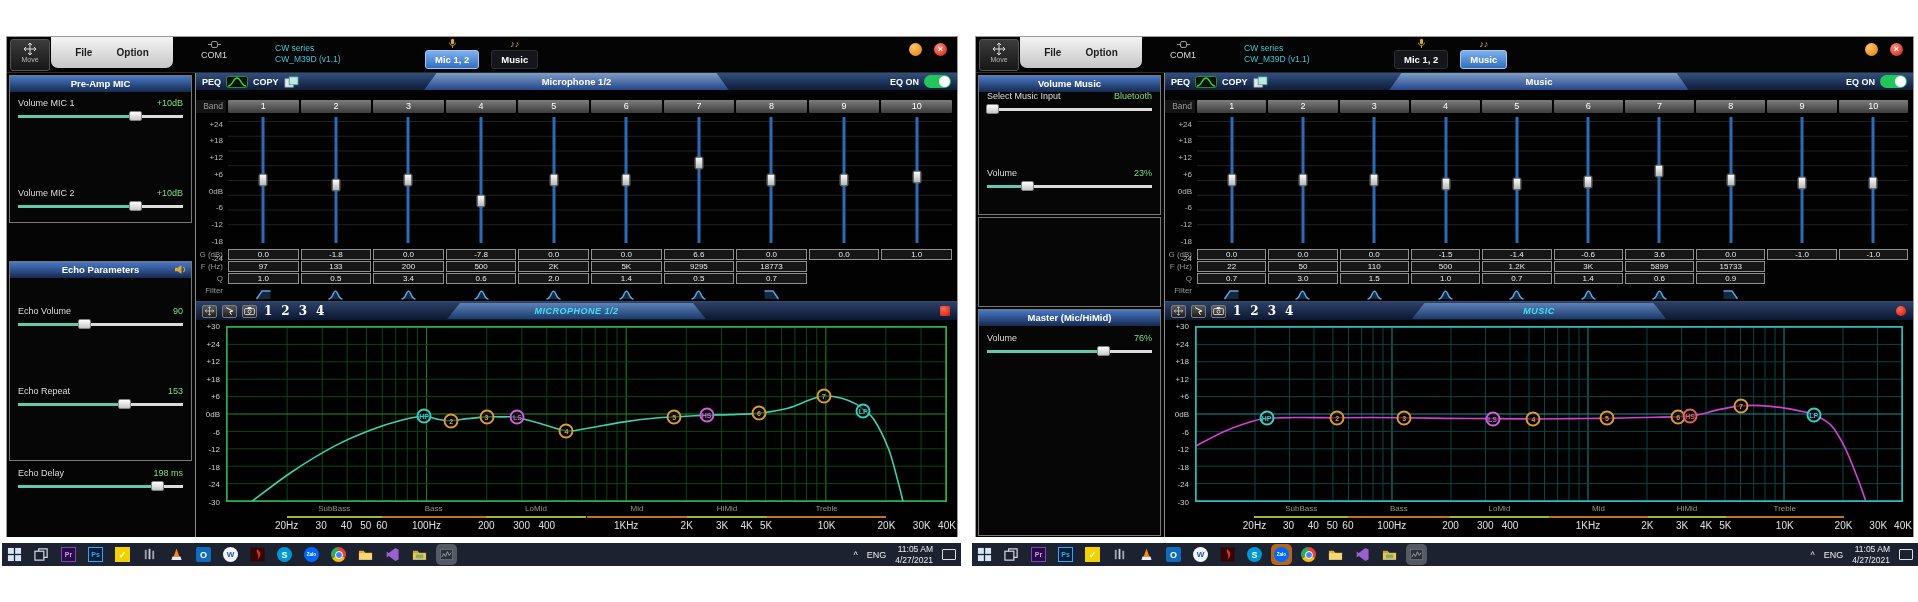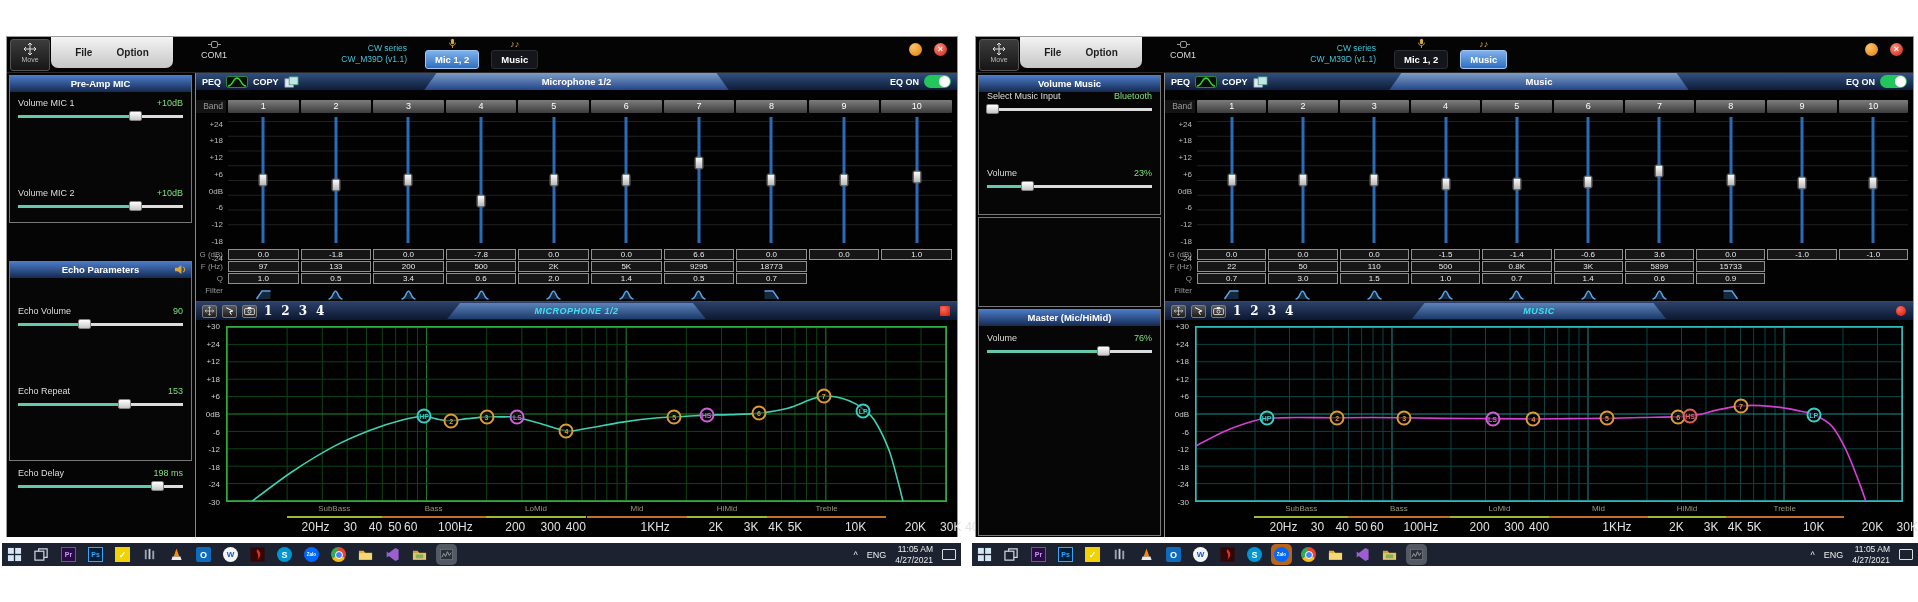--- a/index.html
+++ b/index.html
@@ -5,21 +5,21 @@
   html,body{margin:0;padding:0;background:#ffffff;font-family:"Liberation Sans",sans-serif;}
   #page{position:relative;width:1918px;height:602px;background:#ffffff;overflow:hidden;}
   .win{position:absolute;top:36px;height:501px;background:#020202;border:1px solid #9a9a9a;box-sizing:border-box;}
   
   .tbar{position:relative;height:35px;background:#040404;border-bottom:1px solid #2a2a2a;}
   .movebtn{position:absolute;left:3px;top:2px;width:38px;height:30px;background:linear-gradient(#3c3c3c,#161616);border:1px solid #555;border-radius:3px;color:#bbb;font-size:7px;text-align:center;}
   .movebtn svg{width:14px;height:14px;display:block;margin:2px auto 0;}
   .menuplate{position:absolute;left:44px;top:0;width:122px;height:31px;background:linear-gradient(#f4f4f4,#c6c6c6);border-radius:0 0 7px 7px;display:flex;align-items:center;justify-content:space-evenly;font-weight:bold;font-size:10px;color:#1c1c1c;}
   .comgrp{position:absolute;left:172px;top:3px;width:70px;text-align:center;color:#d8d8d8;font-size:9px;}
   .comgrp svg{width:13px;height:9px;display:block;margin:0 auto 1px;}
-  .devgrp{position:absolute;left:268px;top:6px;width:132px;text-align:right;color:#3fc6da;font-size:8.5px;line-height:1.35;}
+  .devgrp{position:absolute;left:268px;top:6px;width:132px;text-align:left;color:#3fc6da;font-size:8.5px;line-height:1.35;}
   .tabs{position:absolute;left:418px;top:1px;display:flex;gap:12px;}
   .tabcol{display:flex;flex-direction:column;align-items:center;}
   .tabicon{height:12px;color:#d8a93a;font-size:9px;line-height:12px;}
   .tabicon svg{width:9px;height:11px;}
   .tab{height:17px;padding:0 9px;border-radius:3px;color:#fff;font-size:9.5px;font-weight:bold;line-height:17px;background:#15151c;border:1px solid #2c2c34;white-space:nowrap;}
   .tab.active{background:linear-gradient(#7fb1ec,#2f6fc0);border-color:#9cc8f2;}
   .winbtns{position:absolute;right:10px;top:6px;display:flex;gap:12px;}
   .wbtn{width:13px;height:13px;border-radius:50%;}
   .wbtn.min{background:radial-gradient(circle at 35% 30%,#ffc36a,#df7e08);}
   .wbtn.close{background:radial-gradient(circle at 35% 30%,#ff8a78,#cf2010);color:#fff;font-size:9px;line-height:13px;text-align:center;font-weight:bold;}
@@ -73,21 +73,21 @@
   .grapharea{flex:1;position:relative;background:#010101;}
   .plot{position:absolute;left:30px;right:10px;top:6px;height:176px;box-sizing:border-box;}
   .plot svg{position:absolute;left:0;top:0;width:100%;height:100%;}
   .ylabels{position:absolute;left:0;top:6px;height:176px;width:28px;}
   .ylabels span{position:absolute;right:4px;transform:translateY(-50%);font-size:8px;color:#cfcfcf;}
   .regions{position:absolute;left:30px;right:10px;top:184px;height:10px;}
   .rlabel{position:absolute;transform:translateX(-50%);font-size:8px;color:#9a9a7d;white-space:nowrap;}
   .rlines{position:absolute;left:30px;right:10px;top:196px;height:2px;}
   .rseg{position:absolute;top:0;height:2px;}
   .xlabels{position:absolute;left:30px;right:10px;top:200px;height:10px;}
-  .xlabels span{position:absolute;transform:translateX(-50%);font-size:12px;color:#e0e0e0;white-space:nowrap;margin-left:29px;}
+  .xlabels span{position:absolute;transform:translateX(-50%);font-size:10px;color:#e0e0e0;white-space:nowrap;}
   .marker{position:absolute;width:15px;height:15px;border:2px solid;border-radius:50%;background:rgba(0,0,0,.55);transform:translate(-50%,-50%);display:flex;align-items:center;justify-content:center;font-size:7px;font-weight:bold;box-sizing:border-box;}
   
   .tb{position:absolute;top:543px;height:23px;background:#1c2230;display:flex;align-items:center;padding:0 5px;gap:12px;overflow:hidden;box-sizing:border-box;}
   .ticon{width:15px;height:15px;flex:0 0 auto;display:flex;align-items:center;justify-content:center;font-size:8px;font-weight:bold;border-radius:2px;position:relative;color:#fff;}
   .ticon svg{width:15px;height:15px;}
   .ticon.hl{box-shadow:0 0 0 3px rgba(255,255,255,.25);background-color:rgba(255,255,255,.25);}
   .ticon.hlz{box-shadow:0 0 0 3px #b5651d;background-color:#b5651d;}
   .tray{margin-left:auto;display:flex;align-items:center;gap:9px;color:#eee;font-size:9px;}
   .time2{line-height:1.25;text-align:right;font-size:8.5px;}
   .notif{width:12px;height:9px;border:1px solid #ddd;border-radius:1px;}
@@ -683,21 +683,21 @@
               <div class="tcell">0.0</div>
               <div class="tcell">-1.0</div>
               <div class="tcell">-1.0</div>
             </div>
             <div class="trow">
               <div class="tlabel">F (Hz)</div>
               <div class="tcell">22</div>
               <div class="tcell">50</div>
               <div class="tcell">110</div>
               <div class="tcell">500</div>
-              <div class="tcell">0.8K</div>
+              <div class="tcell">1.2K</div>
               <div class="tcell">3K</div>
               <div class="tcell">5899</div>
               <div class="tcell">15733</div>
               <div class="tcell empty"></div>
               <div class="tcell empty"></div>
             </div>
             <div class="trow">
               <div class="tlabel">Q</div>
               <div class="tcell">0.7</div>
               <div class="tcell">3.0</div>

